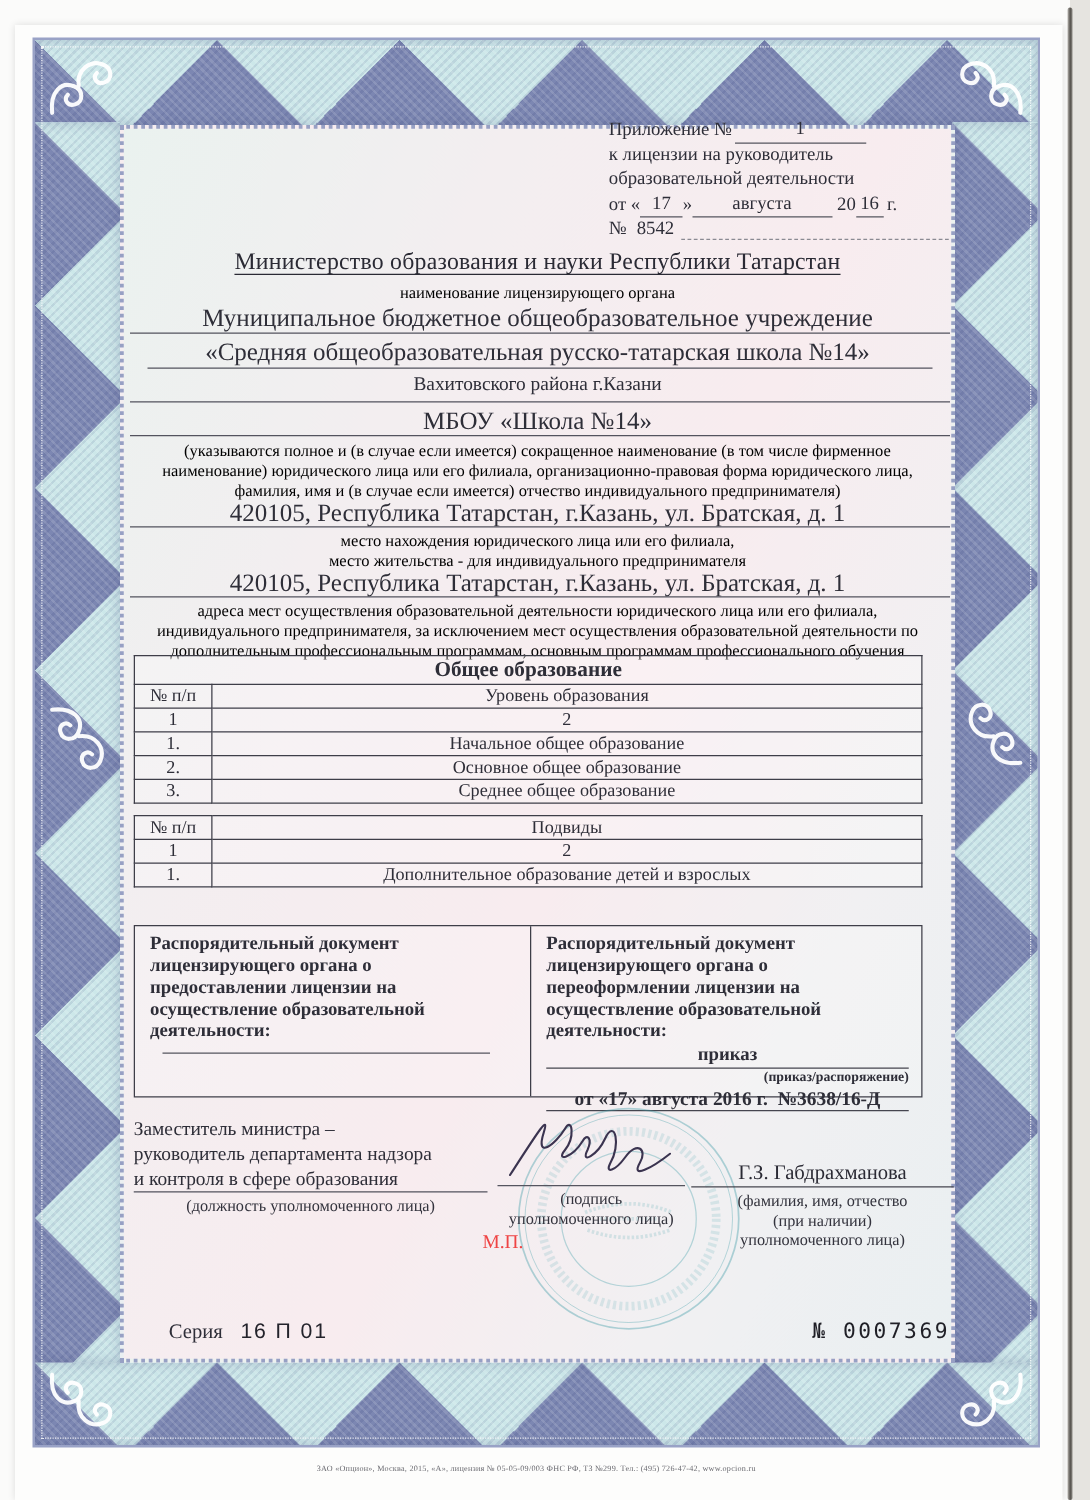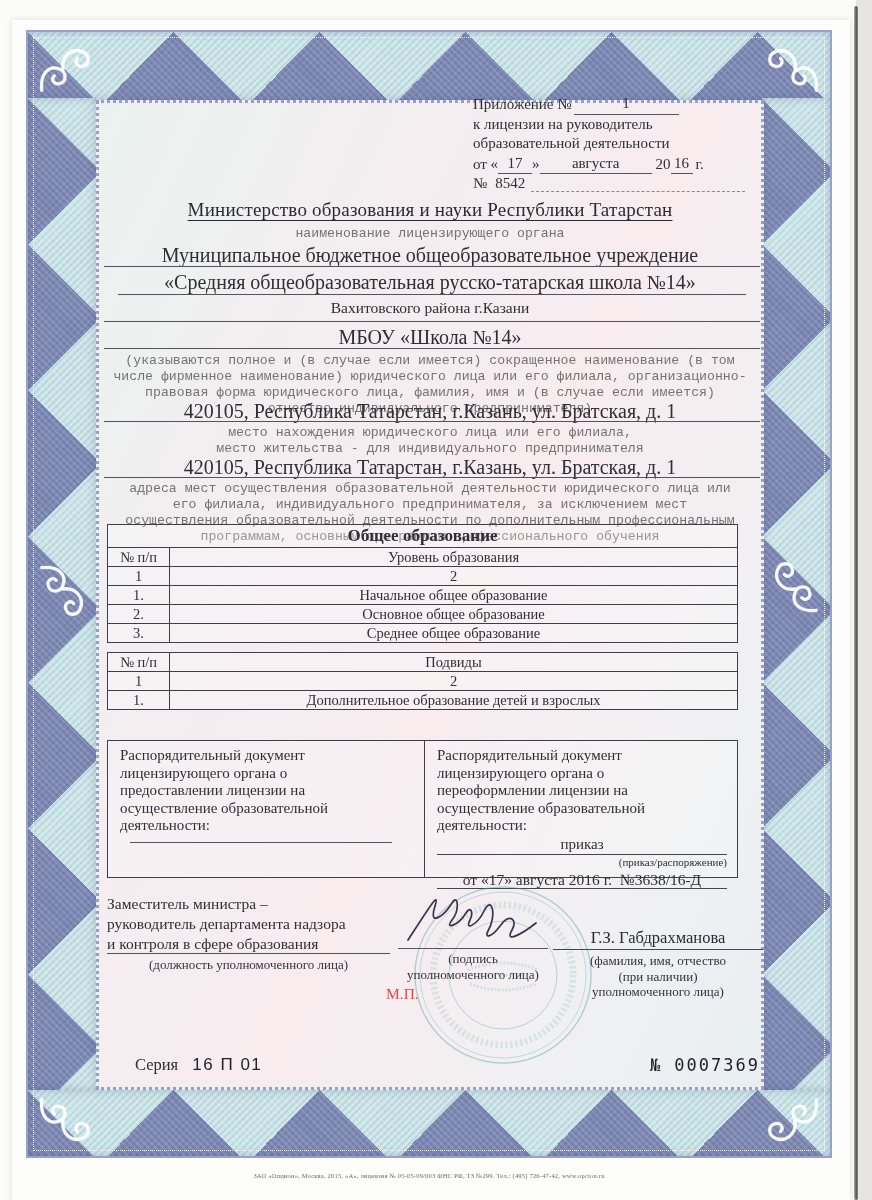--- a/index.html
+++ b/index.html
@@ -28,40 +28,40 @@
   .orn svg{width:100%;height:100%;}
 
   
   .inner{position:absolute;left:96px;top:100px;width:668px;height:990px;box-sizing:border-box;
     border:3px dotted #97a0c4;
     background:linear-gradient(115deg,#eaf2ef 0%,#f3eef0 28%,#f8ecef 55%,#f1f0f2 78%,#e9eff1 100%);}
 
   .abs{position:absolute;}
   .center{text-align:center;}
   .rule{position:absolute;height:1px;background:#53535e;}
-  .small{font-size:13.2px;line-height:16px;color:#737373;font-family:Liberation Mono, monospace;}
-
-  
-  .appendix{position:absolute;left:473px;top:94px;width:272px;font-size:15px;line-height:19.5px;color:#2e2e38;}
+  .small{font-size:13.2px;line-height:16px;color:#000000;}
+
+  
+  .appendix{position:absolute;left:487px;top:94px;width:272px;font-size:15px;line-height:19.5px;color:#2e2e38;}
   .appendix .row{display:flex;align-items:flex-end;}
   .fill{border-bottom:1px solid #55555f;text-align:center;}
   .dotfill{flex:1;border-bottom:1px dashed #8a8a92;margin:0 0 2px 6px;}
 
   
   .ministry{position:absolute;left:96px;top:199px;width:668px;text-align:center;font-size:19px;letter-spacing:.2px;color:#2a2a34;text-decoration:underline;text-underline-offset:4px;}
   .h16{font-size:20px;color:#2e2e38;}
 
   
   table.doc{position:absolute;border-collapse:collapse;table-layout:fixed;width:631px;left:107px;background:rgba(255,255,255,.25);}
   table.doc td{border:1px solid #3e3e48;font-size:14.5px;line-height:16px;text-align:center;color:#2e2e38;padding:1px 2px;}
   table.doc td.title{font-size:17px;font-weight:bold;padding:3px 0;}
   table.doc col.c1{width:62px;}
 
   
-  .orders{position:absolute;left:107px;top:740px;width:631px;height:138px;border:1.5px solid #3e3e48;box-sizing:border-box;display:flex;background:rgba(255,255,255,.2);}
+  .orders{position:absolute;left:107px;top:740px;width:631px;height:138px;border:1.5px solid #3e3e48;box-sizing:border-box;display:flex;background:rgba(255,255,255,.2);font-weight:bold;}
   .orders .cell{position:relative;box-sizing:border-box;padding:6px 10px 0 12px;font-size:15px;line-height:17.6px;color:#2e2e38;}
   .orders .cell-l{width:318px;border-right:1.5px solid #3e3e48;}
   .orders .cell-r{width:313px;}
   .orders .blank{position:absolute;left:22px;top:101px;width:262px;border-bottom:1px solid #55555f;}
   .doc-type{display:block;margin-top:1px;text-align:center;border-bottom:1px solid #45454f;}
   .doc-type-cap{display:block;text-align:right;font-size:11px;line-height:15px;}
   .doc-date{display:block;margin-top:1px;text-align:center;border-bottom:1px solid #45454f;font-size:15.5px;white-space:pre;}
 
   
   .pos-block{position:absolute;left:107px;top:894px;width:285px;font-size:15.5px;line-height:20px;color:#2e2e38;}

